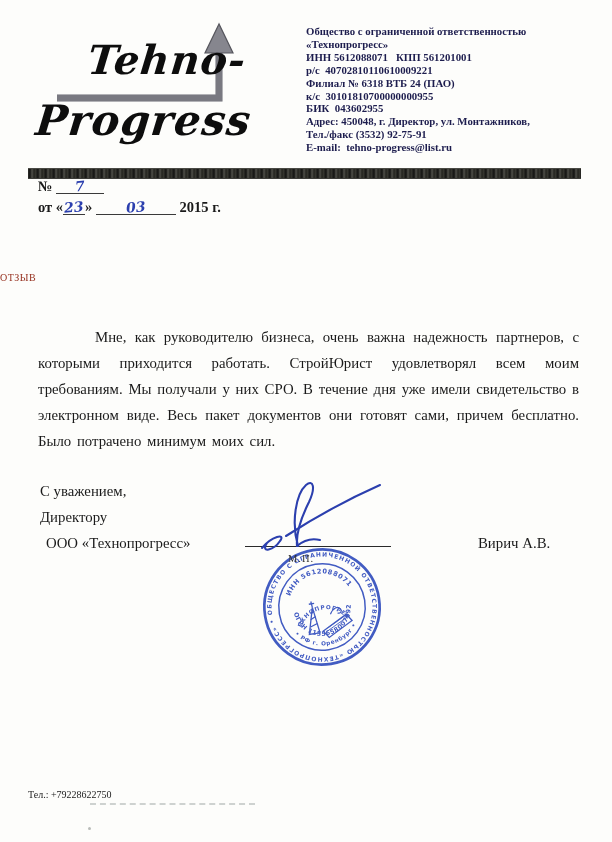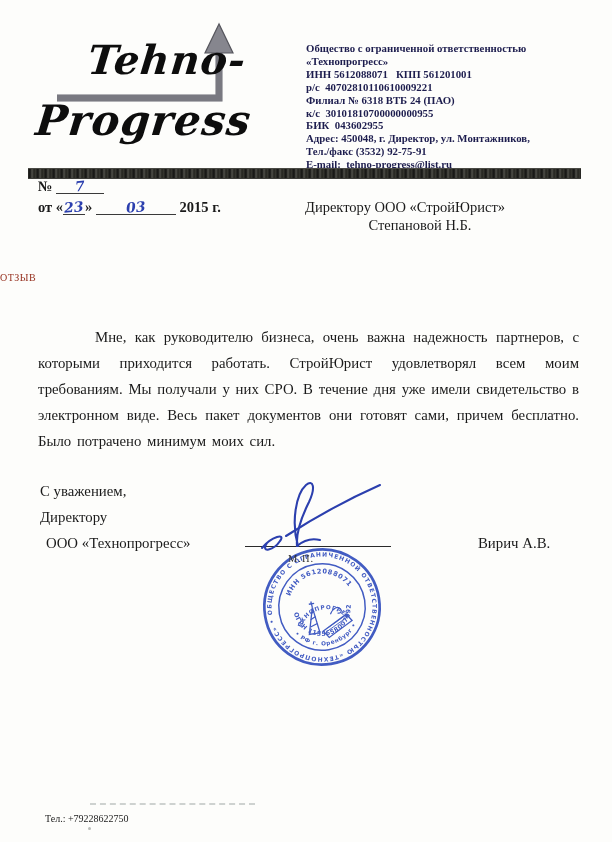--- a/index.html
+++ b/index.html
@@ -15,21 +15,21 @@
     position:relative;width:612px;height:842px;margin:0 auto;
     background:#fdfdfb;overflow:hidden;
     font-family:"Liberation Serif","DejaVu Serif",serif;color:var(--text-black);
   }
   
   .logo-text{position:absolute;font-family:"DejaVu Serif",serif;font-style:italic;
     font-weight:bold;color:#0d0d0d;transform:skewX(-6deg);letter-spacing:1px;white-space:nowrap;}
   .logo-text.l1{left:88px;top:36px;font-size:40px;}
   .logo-text.l2{left:36px;top:96px;font-size:42px;}
   .arrow-svg{position:absolute;left:50px;top:20px;}
-  .company-details{position:absolute;left:306px;top:42px;width:280px;
+  .company-details{position:absolute;left:306px;top:25px;width:280px;
     font-size:10.8px;line-height:12.9px;font-weight:bold;color:var(--header-text);}
   .company-details div{white-space:nowrap;}
   .divider{position:absolute;left:28px;top:168px;width:553px;height:9px;
     background:repeating-linear-gradient(90deg,#2e2e2a 0px,#121210 2px,#50504a 4px,#24241f 6px,#3a3a33 8px);
     border-top:1px solid #4a4a44;border-bottom:1px solid #3c3c38;}
   
   .ref{position:absolute;left:38px;font-size:14.5px;font-weight:bold;}
   .ref-num{top:178px;}
   .ref-date{top:199px;}
   .blank{display:inline-block;border-bottom:1.4px solid #3a3a3a;text-align:center;
@@ -48,21 +48,21 @@
   .sig-line-text{position:absolute;left:40px;font-size:14.8px;}
   .s1{top:483px;} .s2{top:509px;} .s3{top:535px;margin-left:6px;}
   .signer-name{position:absolute;left:478px;top:535px;font-size:14.8px;}
   .signature-rule{position:absolute;left:245px;top:546px;width:146px;height:0;
     border-top:1.6px solid #2a2a2a;}
   .mp{position:absolute;left:288px;top:553px;font-size:10.5px;color:#333;letter-spacing:1px;}
   .stamp-wrap{position:absolute;left:262px;top:547px;width:120px;height:120px;
     transform:rotate(-9deg);opacity:.88;}
   .sign-svg{position:absolute;left:248px;top:478px;}
   
-  .footer-phone{position:absolute;left:45px;top:789px;font-size:10px;color:#222;margin-top:24px;}
+  .footer-phone{position:absolute;left:28px;top:789px;font-size:10px;color:#222;}
   .scan-dash{position:absolute;left:90px;top:803px;width:165px;height:0;
     border-top:2px dashed #a9b0ad;opacity:.55;}
   .speck{position:absolute;left:88px;top:827px;width:3px;height:3px;background:#b9bcb9;border-radius:50%;}
 </style>
 </head>
 <body>
 
 <div class="page">
 
   <svg class="arrow-svg" width="185" height="85" viewBox="0 0 185 85">
@@ -91,24 +91,20 @@
   <div class="ref ref-num">
     <span>№</span>
     <span class="blank" style="width:48px"><span class="hand">7</span></span>
   </div>
   <div class="ref ref-date">
     <span>от «</span><span class="blank" style="width:22px"><span class="hand">23</span></span><span>»</span>
     <span class="blank" style="width:80px"><span class="hand">03</span></span>
     <span>2015 г.</span>
   </div>
 
-  <div class="addressee">
-    <div class="a1">Директору ООО «СтройЮрист»</div>
-    <div class="a2">Степановой Н.Б.</div>
-  </div>
 
   <div class="doc-title">ОТЗЫВ</div>
   <div class="body-par">Мне, как руководителю бизнеса, очень важна надежность партнеров, с которыми приходится работать. СтройЮрист удовлетворял всем моим требованиям. Мы получали у них СРО. В течение дня уже имели свидетельство в электронном виде. Весь пакет документов они готовят сами, причем бесплатно. Было потрачено минимум моих сил.</div>
 
   <div class="sig-line-text s1">С уважением,</div>
   <div class="sig-line-text s2">Директору</div>
   <div class="sig-line-text s3">ООО «Технопрогресс»</div>
   <div class="signer-name">Вирич А.В.</div>
   <div class="signature-rule"></div>
 

